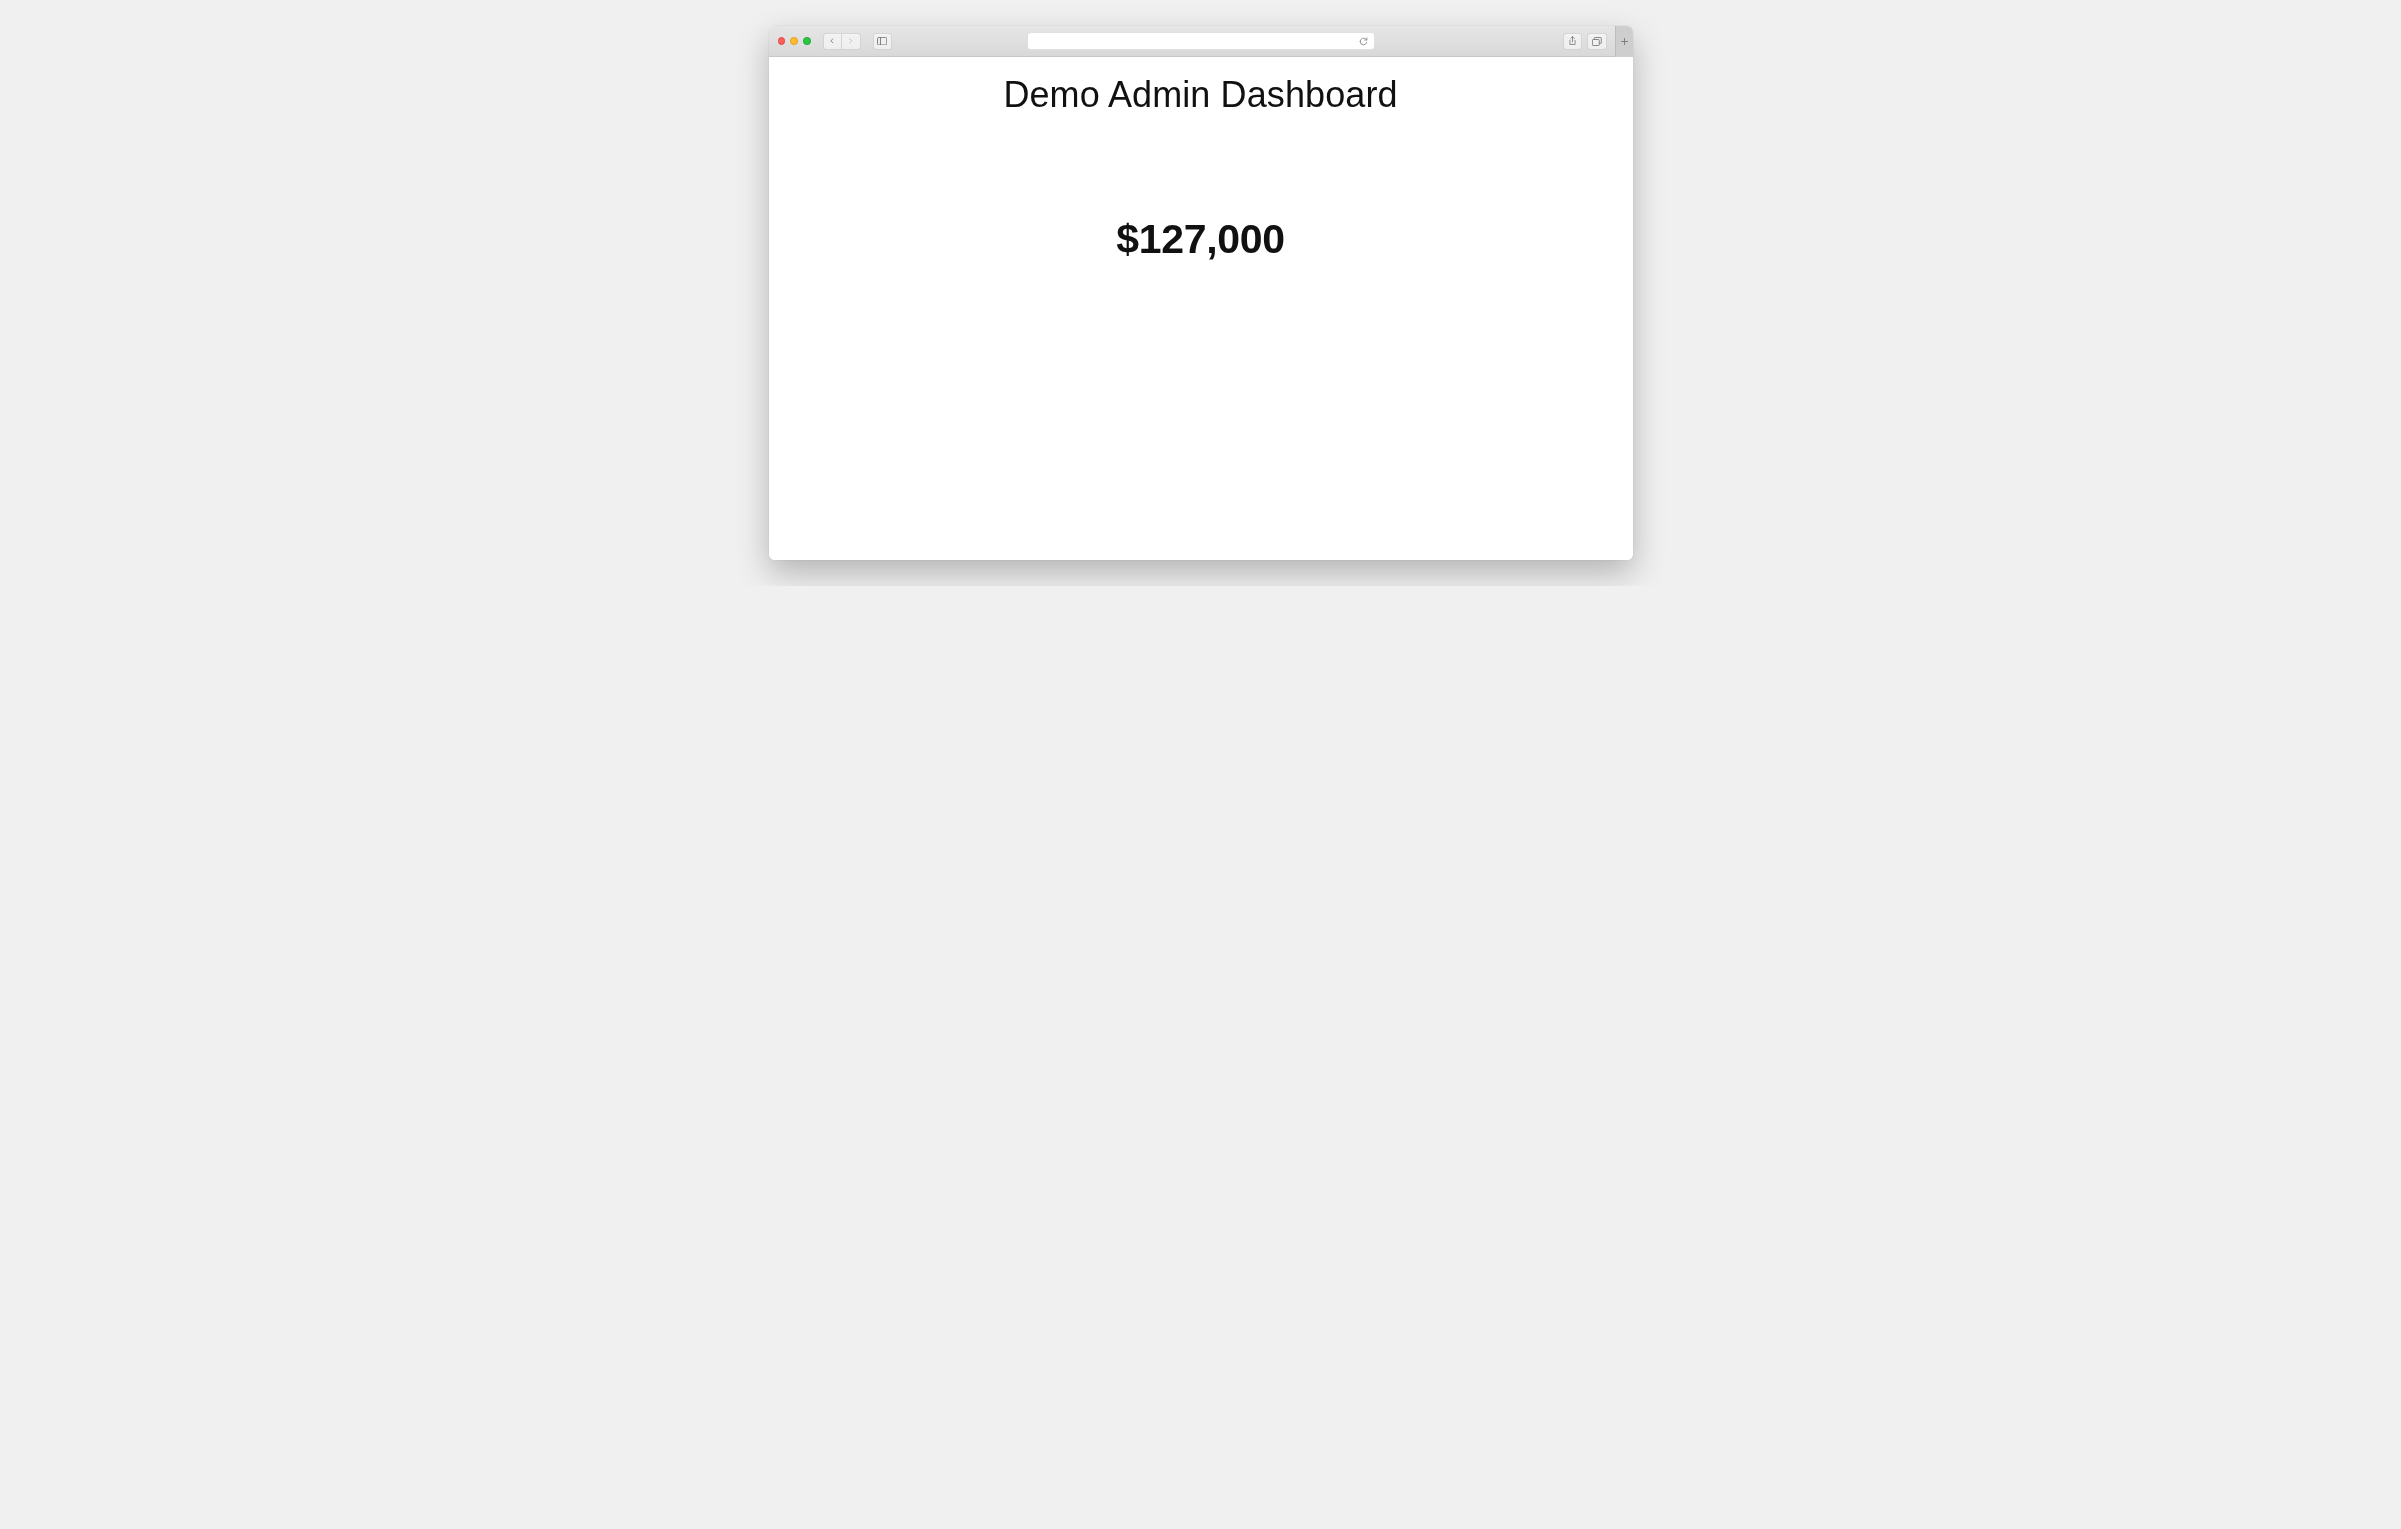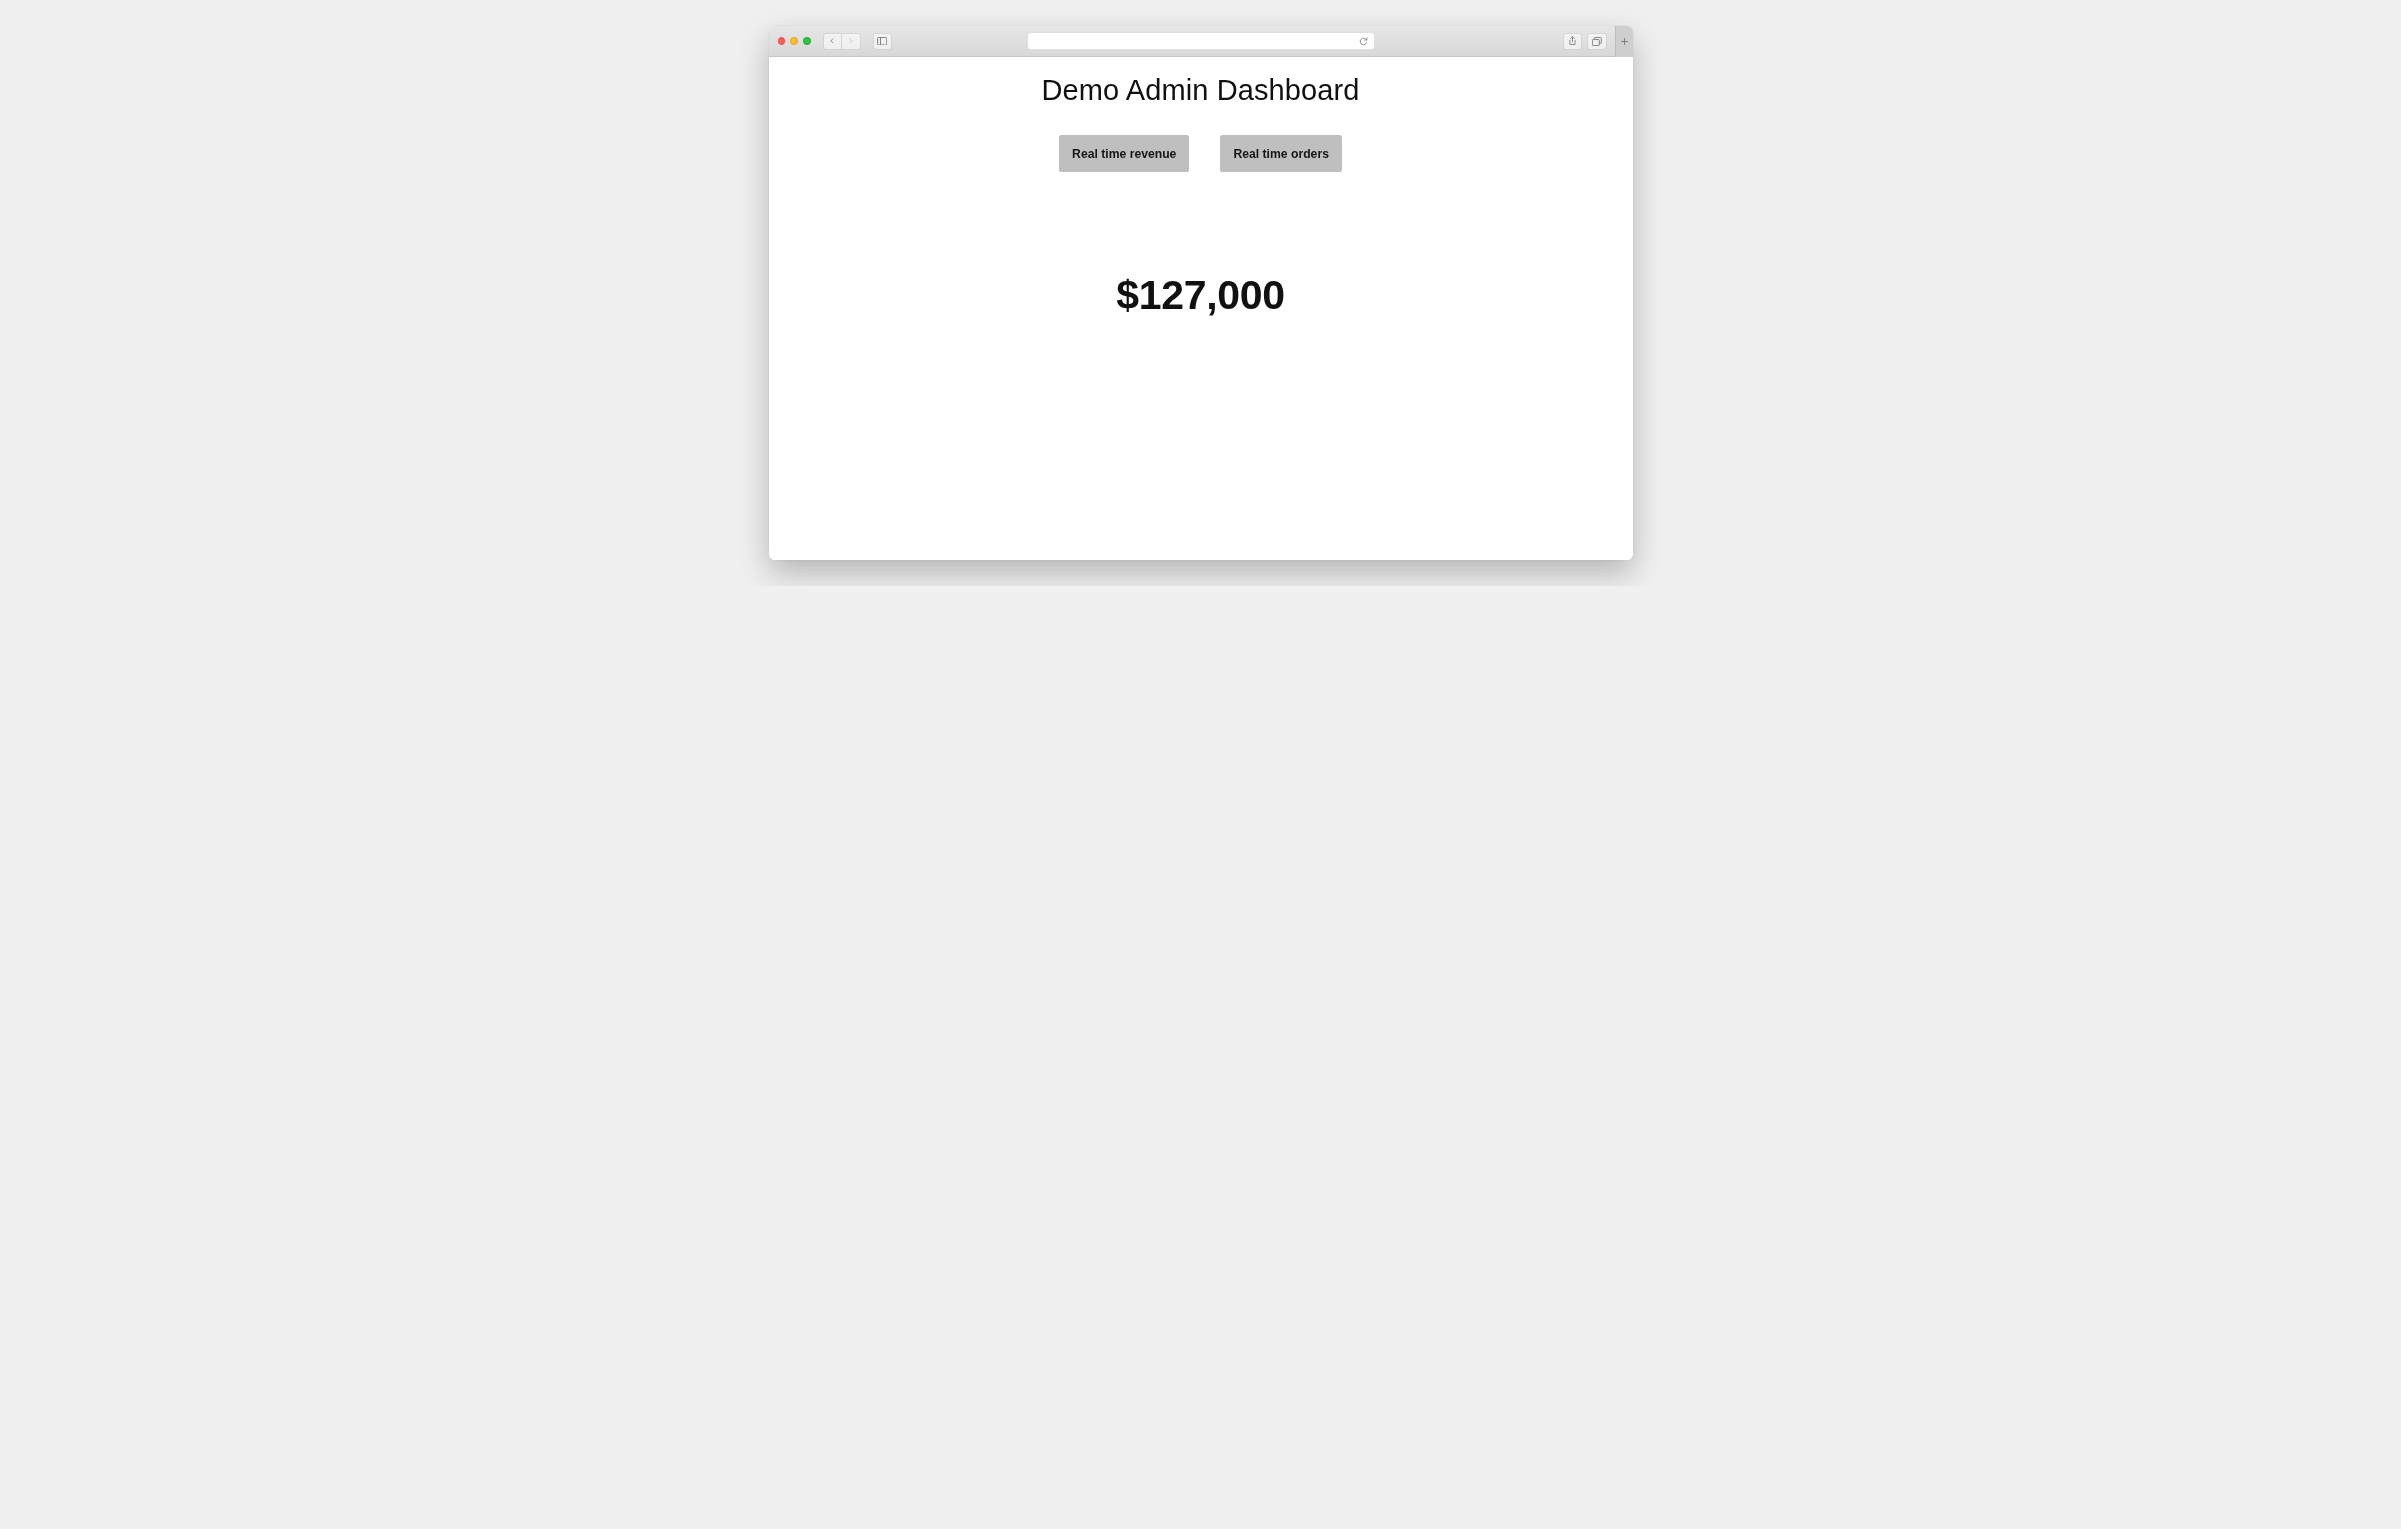--- a/index.html
+++ b/index.html
@@ -77,21 +77,21 @@
       justify-content: center;
       color: #7a7a7a;
     }
     .content {
       min-height: 503px;
       background: #fff;
       text-align: center;
       padding-top: 17px;
     }
     .page-title {
-      font-size: 29px;
+      font-size: 36px;
       font-weight: 500;
       letter-spacing: 0.1px;
       color: #111;
     }
     .button-row {
       margin-top: 28px;
       display: flex;
       justify-content: center;
       gap: 31px;
     }
@@ -175,22 +175,18 @@
           <line x1="12" y1="4" x2="12" y2="20"></line>
           <line x1="4" y1="12" x2="20" y2="12"></line>
         </svg>
       </div>
     </div>
   </div>
 
   <div class="content">
     <h1 class="page-title">Demo Admin Dashboard</h1>
 
-    <div class="button-row">
-      <button class="action-btn">Real time revenue</button>
-      <button class="action-btn">Real time orders</button>
-    </div>
 
     <div class="metric">$127,000</div>
   </div>
 
 </div>
 
 
 </body></html>

